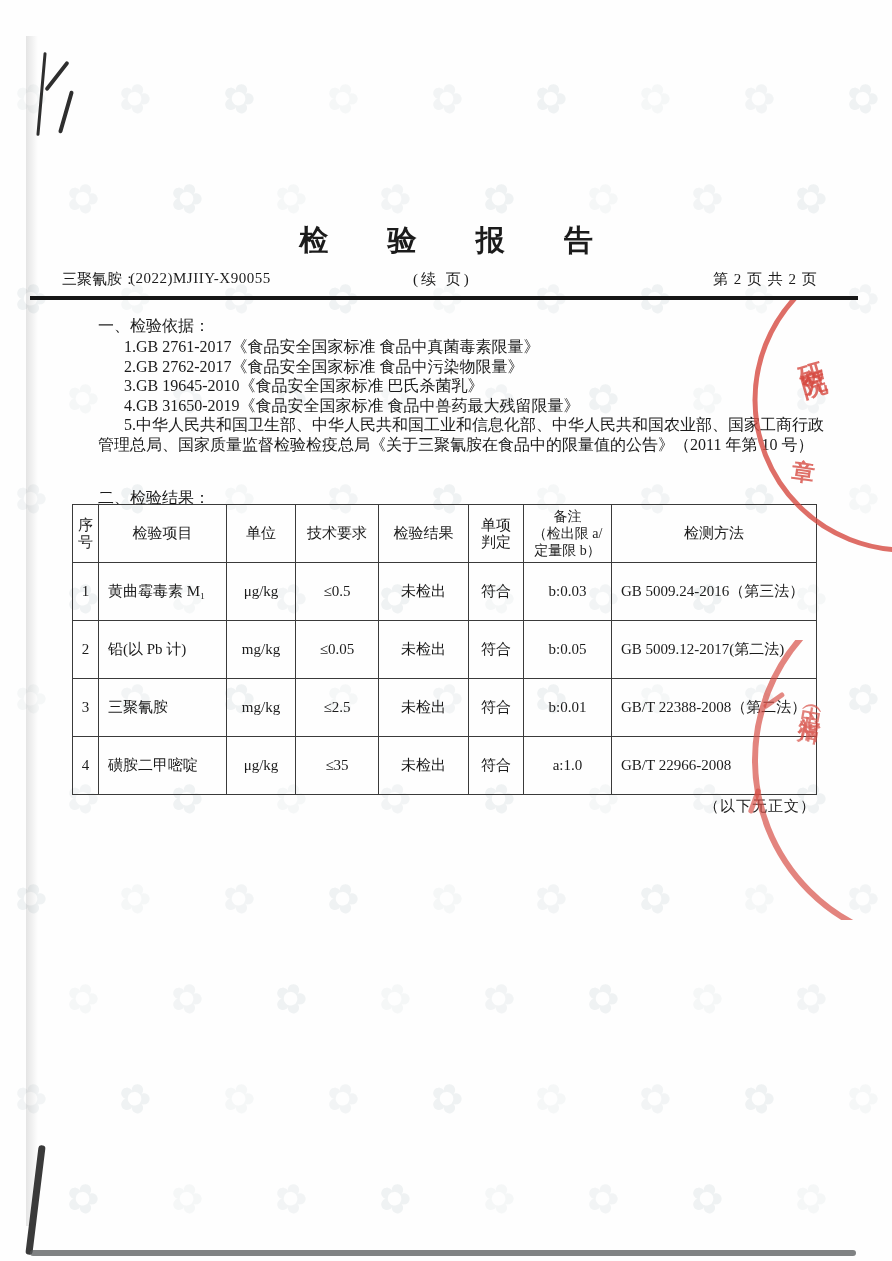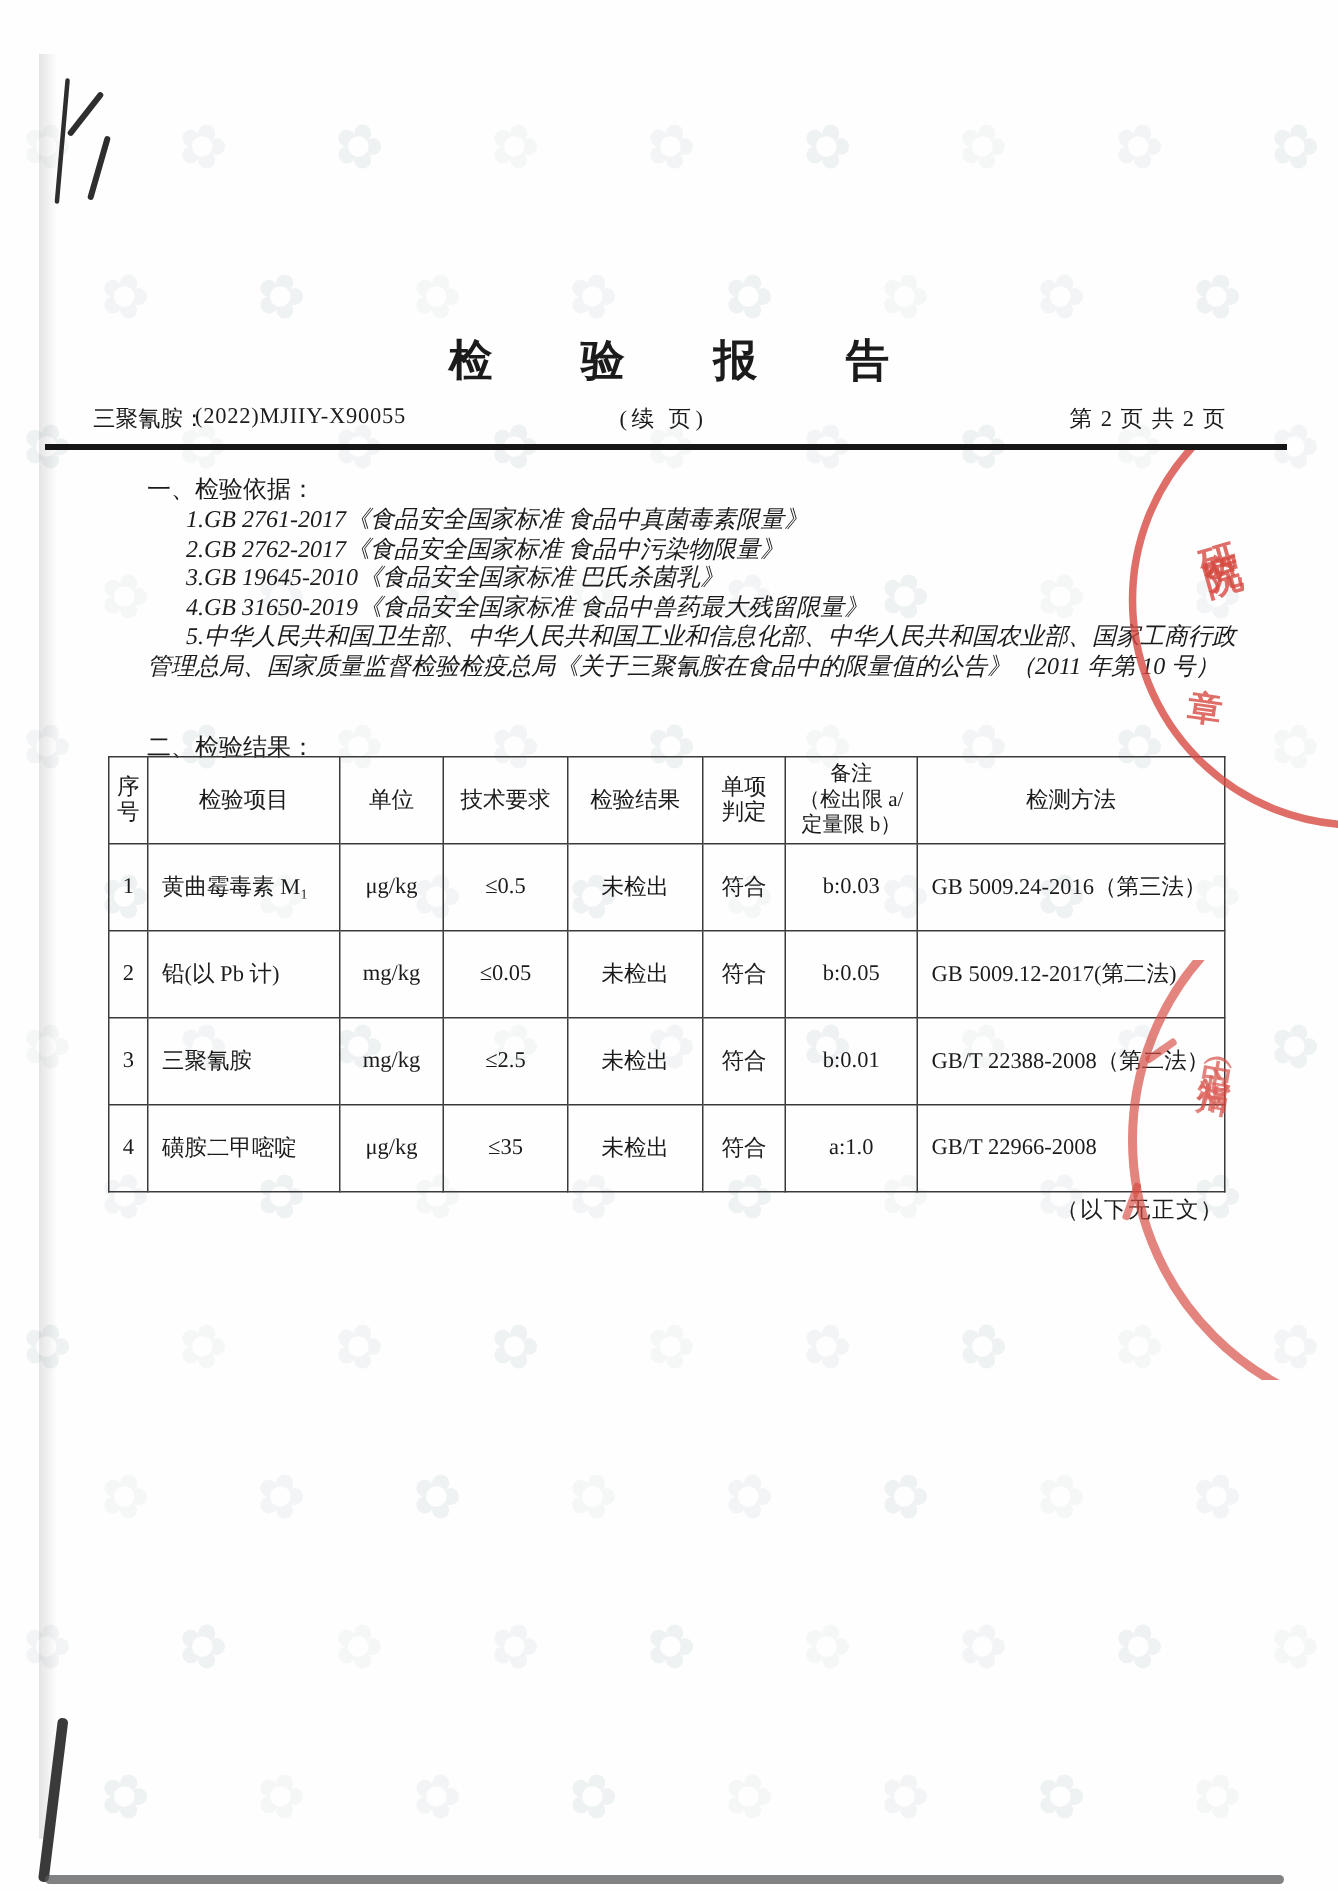--- a/index.html
+++ b/index.html
@@ -24,21 +24,21 @@
   
   .meta span{position:absolute;top:270px;font-size:15px;white-space:nowrap;}
   .m-label{left:62px;}
   .m-no{left:130px;font-family:"Liberation Serif",serif;letter-spacing:.5px;}
   .m-cont{left:413px;letter-spacing:3px;}
   .m-page{left:713px;letter-spacing:1px;}
   .rule{position:absolute;top:296px;left:30px;width:828px;height:4px;background:#161616;}
 
   
   .sec-head{position:absolute;left:98px;font-size:16px;font-weight:normal;}
-  .basis{position:absolute;left:98px;top:337px;width:726px;font-size:16px;line-height:19.5px;font-style:italic;}
+  .basis{position:absolute;left:98px;top:337px;width:726px;font-size:16px;line-height:19.5px;}
   .basis .item{margin-left:26px;}
   .basis .hang{margin-left:0;text-indent:26px;}
 
   
   table.res{position:absolute;left:72px;top:504px;width:744px;border-collapse:collapse;
             table-layout:fixed;font-size:15px;}
   table.res th,table.res td{border:1.5px solid #3a3a3a;text-align:center;padding:0 3px;
             font-weight:normal;overflow:hidden;}
   table.res tr{height:58px;}
   table.res .preline{white-space:pre-line;line-height:17px;}

